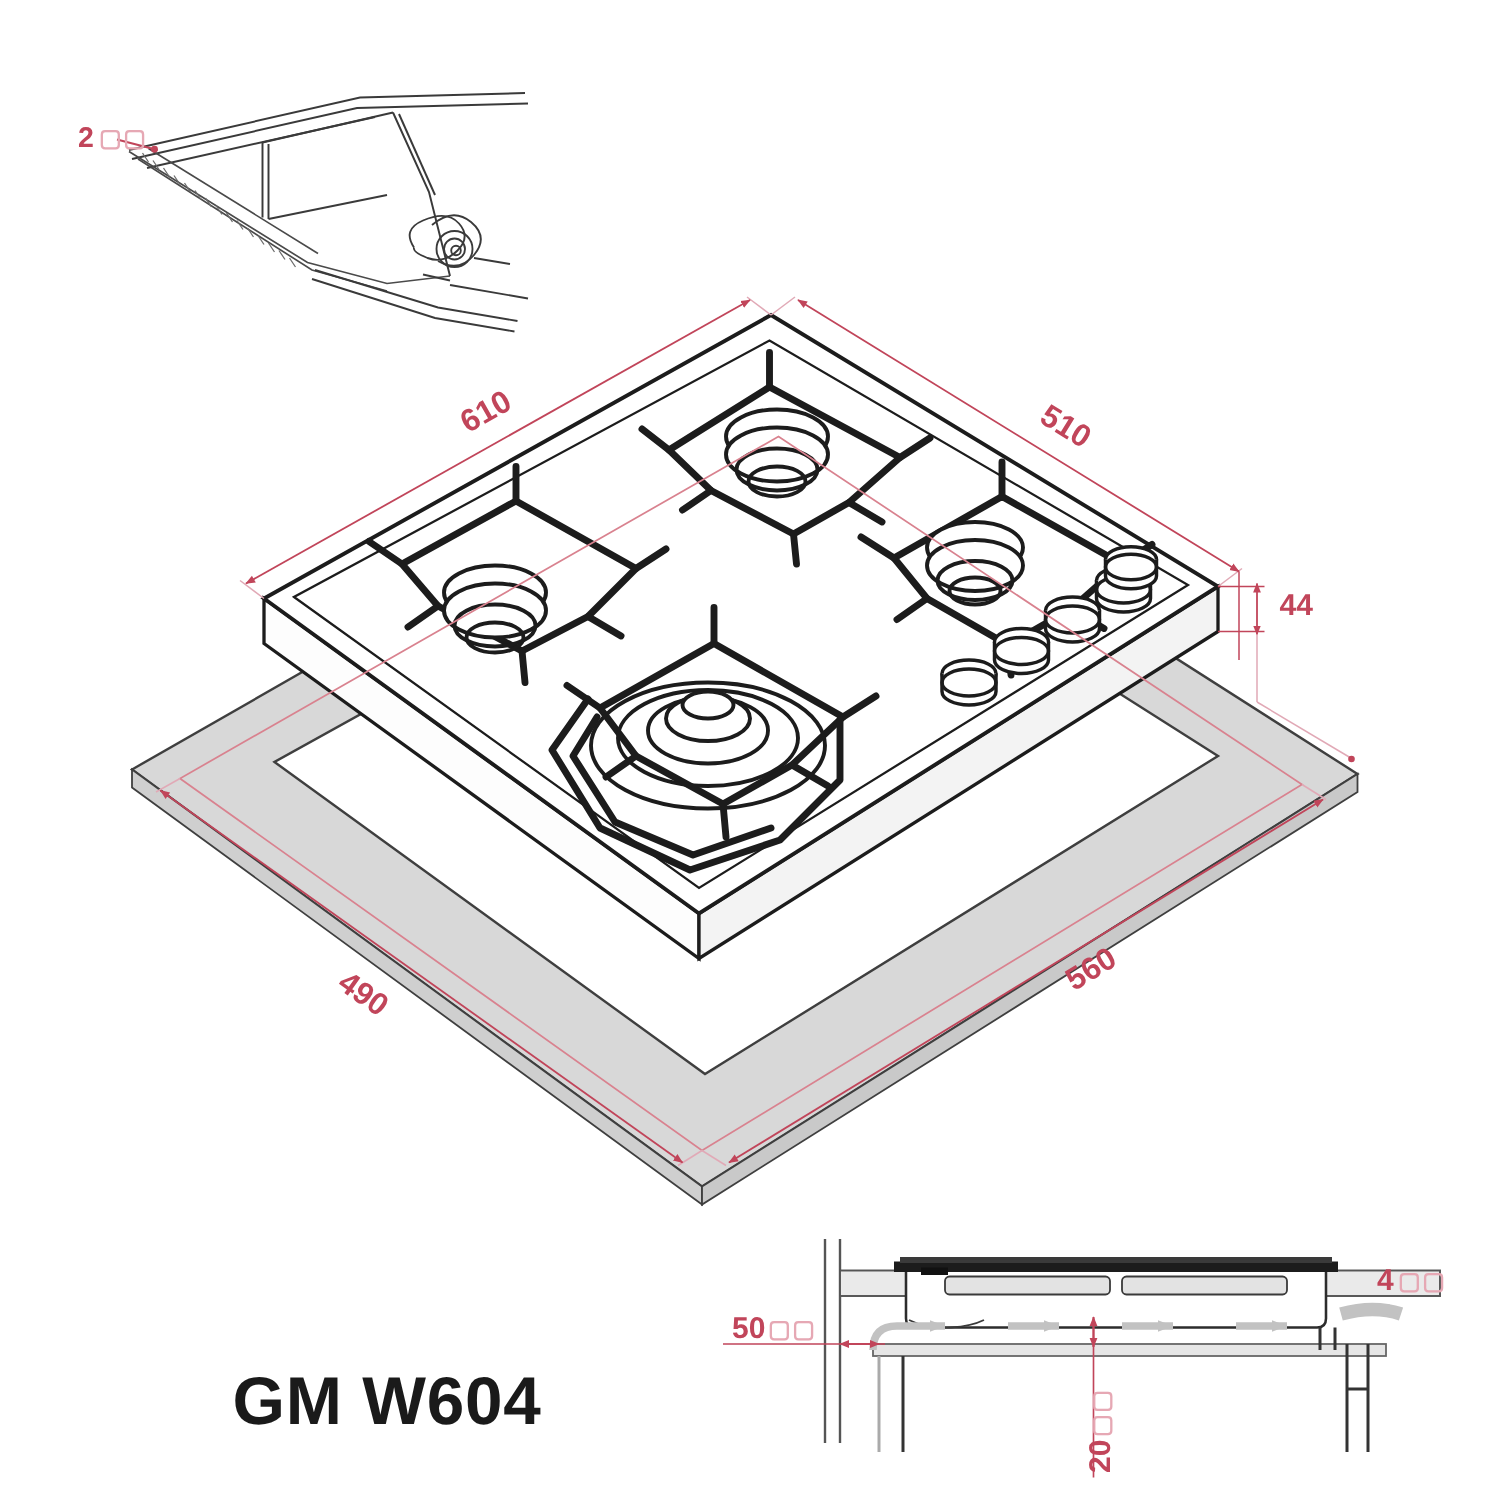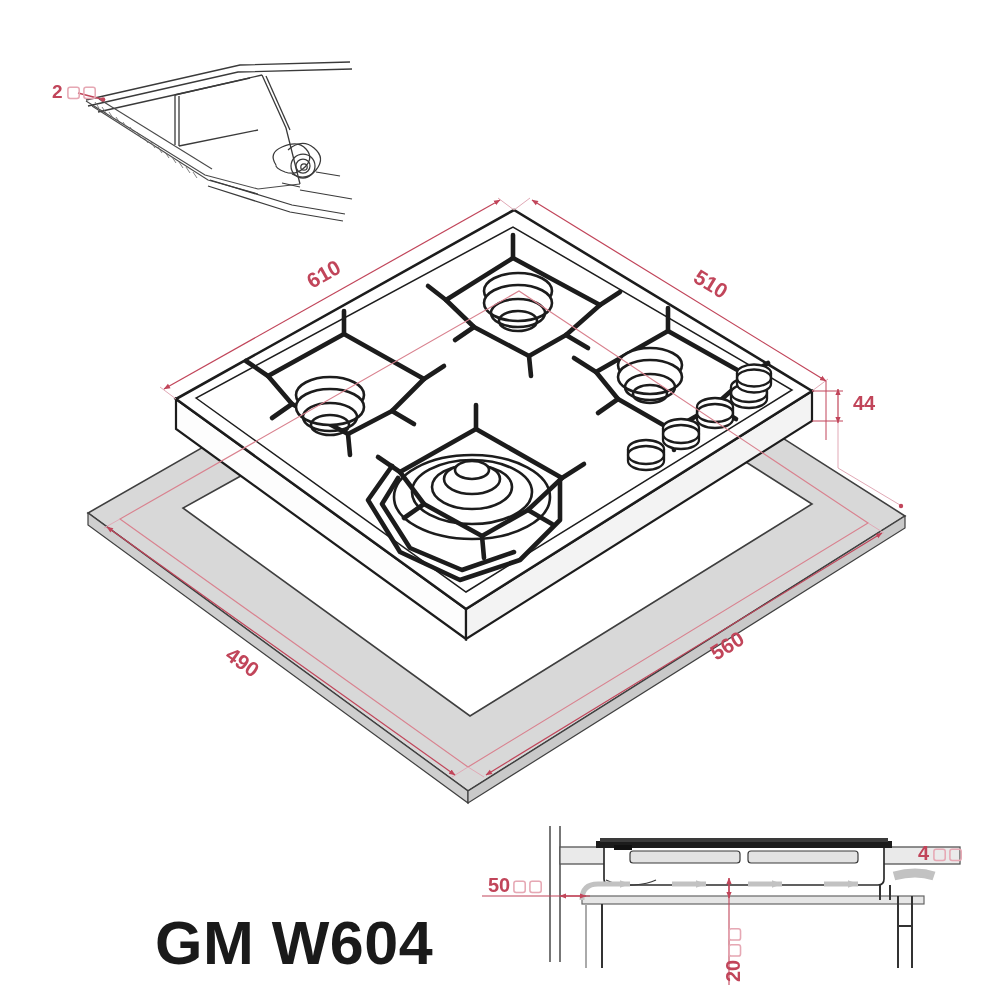--- a/index.html
+++ b/index.html
@@ -20,21 +20,21 @@
     left: 0; top: 0;
     width: 1000px;
     height: 1000px;
     background: #ffffff;
   }
   svg { display: block; }
   .model-name {
     position: absolute;
     left: 155px;
     top: 908px;
-    font-size: 61px;
+    font-size: 45px;
     font-weight: bold;
     color: #1a1a1a;
     letter-spacing: 0.5px;
     font-family: "Liberation Sans", sans-serif;
     white-space: nowrap;
   }
   .dim-text {
     font-family: "Liberation Sans", sans-serif;
     font-weight: bold;
     fill: #c1455a;

